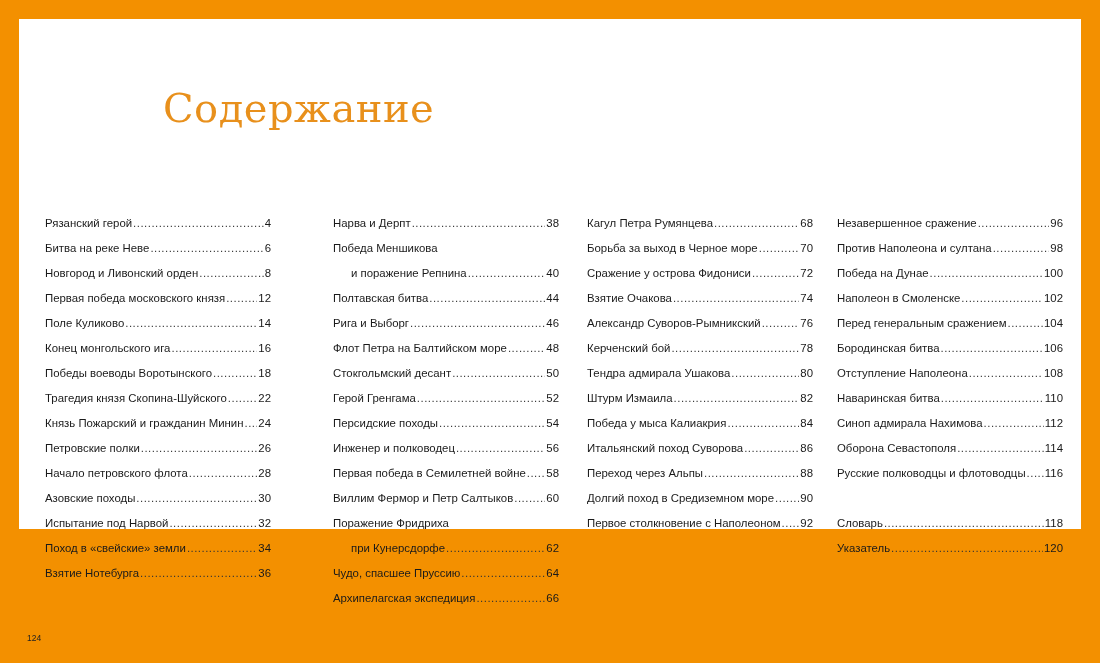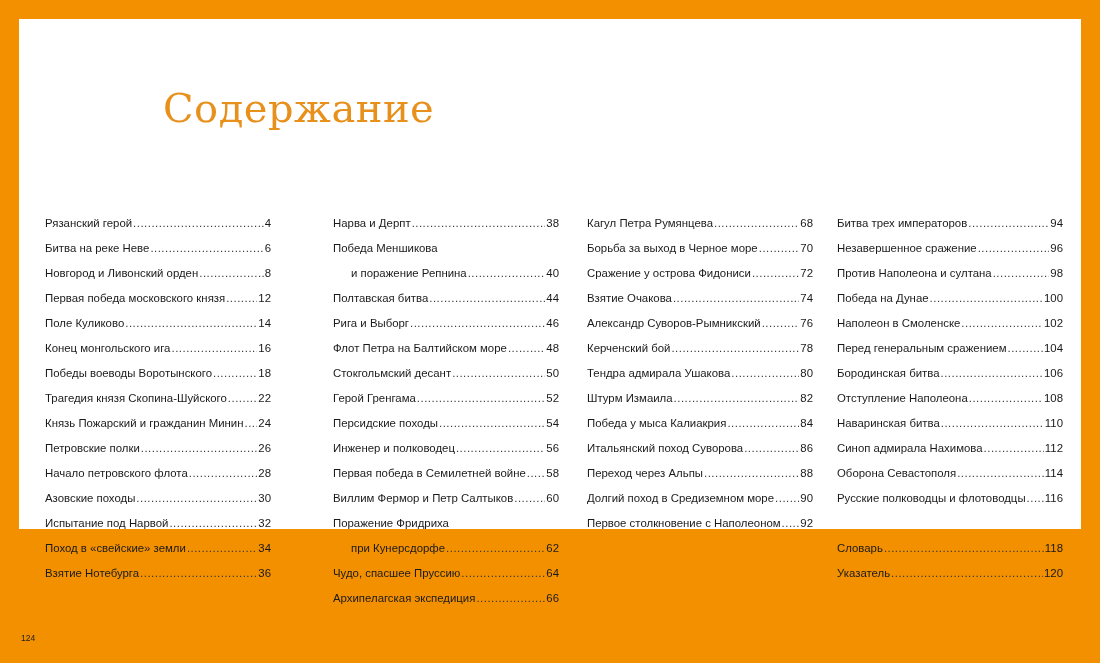--- a/index.html
+++ b/index.html
@@ -49,21 +49,21 @@
   }
   .entry .dots::before {
     content: "......................................................................................................";
   }
   .entry .p { flex: 0 0 auto; }
   .entry.indent .t { padding-left: 18px; }
   .entry.nodots .dots::before { content: ""; }
   .gap { height: 25px; }
   .page-num {
     position: absolute;
-    left: 2px; top: 614px;
+    left: 8px; top: 614px;
     font-size: 8.5px;
     color: #222;
   }
 </style>
 </head>
 <body>
 
 <div class="page">
   <h1 class="title">Содержание</h1>
 
@@ -291,25 +291,20 @@
       </div>
     <div class="entry">
         <span class="t">Первое столкновение с Наполеоном</span>
         <span class="dots"></span>
         <span class="p">92</span>
       </div>
   </div>
 
   <div class="col" style="left:818px;">
     <div class="entry">
-        <span class="t">Битва трех императоров</span>
-        <span class="dots"></span>
-        <span class="p">94</span>
-      </div>
-    <div class="entry">
         <span class="t">Незавершенное сражение</span>
         <span class="dots"></span>
         <span class="p">96</span>
       </div>
     <div class="entry">
         <span class="t">Против Наполеона и султана</span>
         <span class="dots"></span>
         <span class="p">98</span>
       </div>
     <div class="entry">

